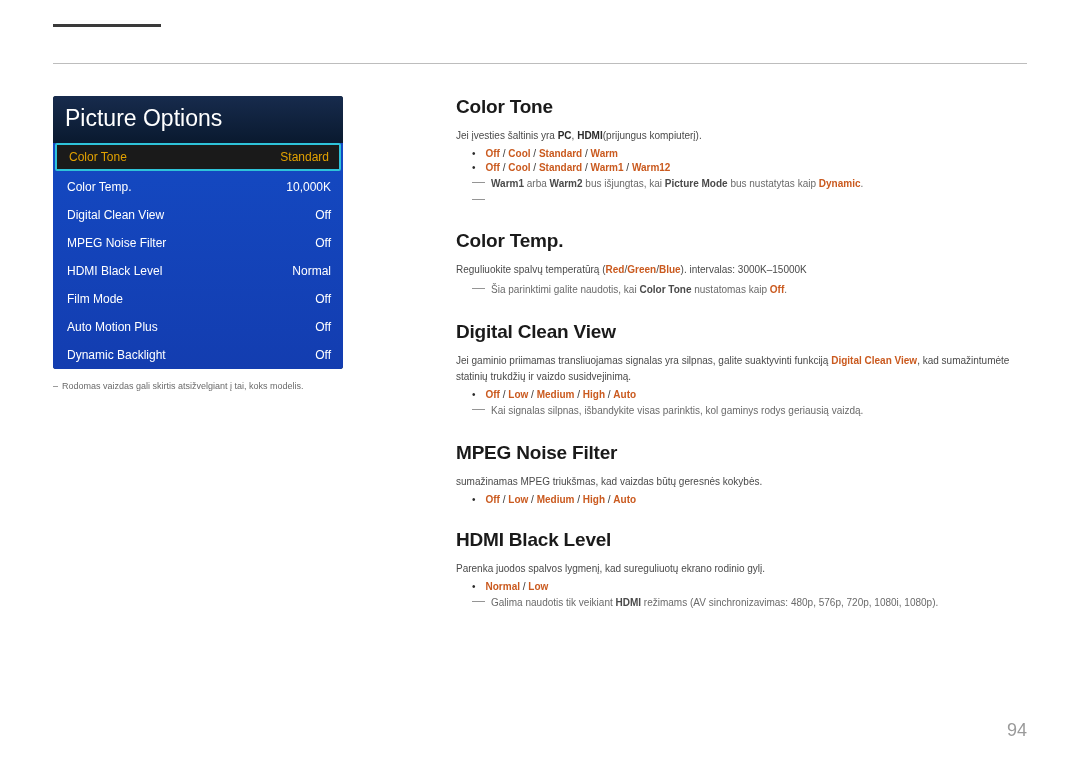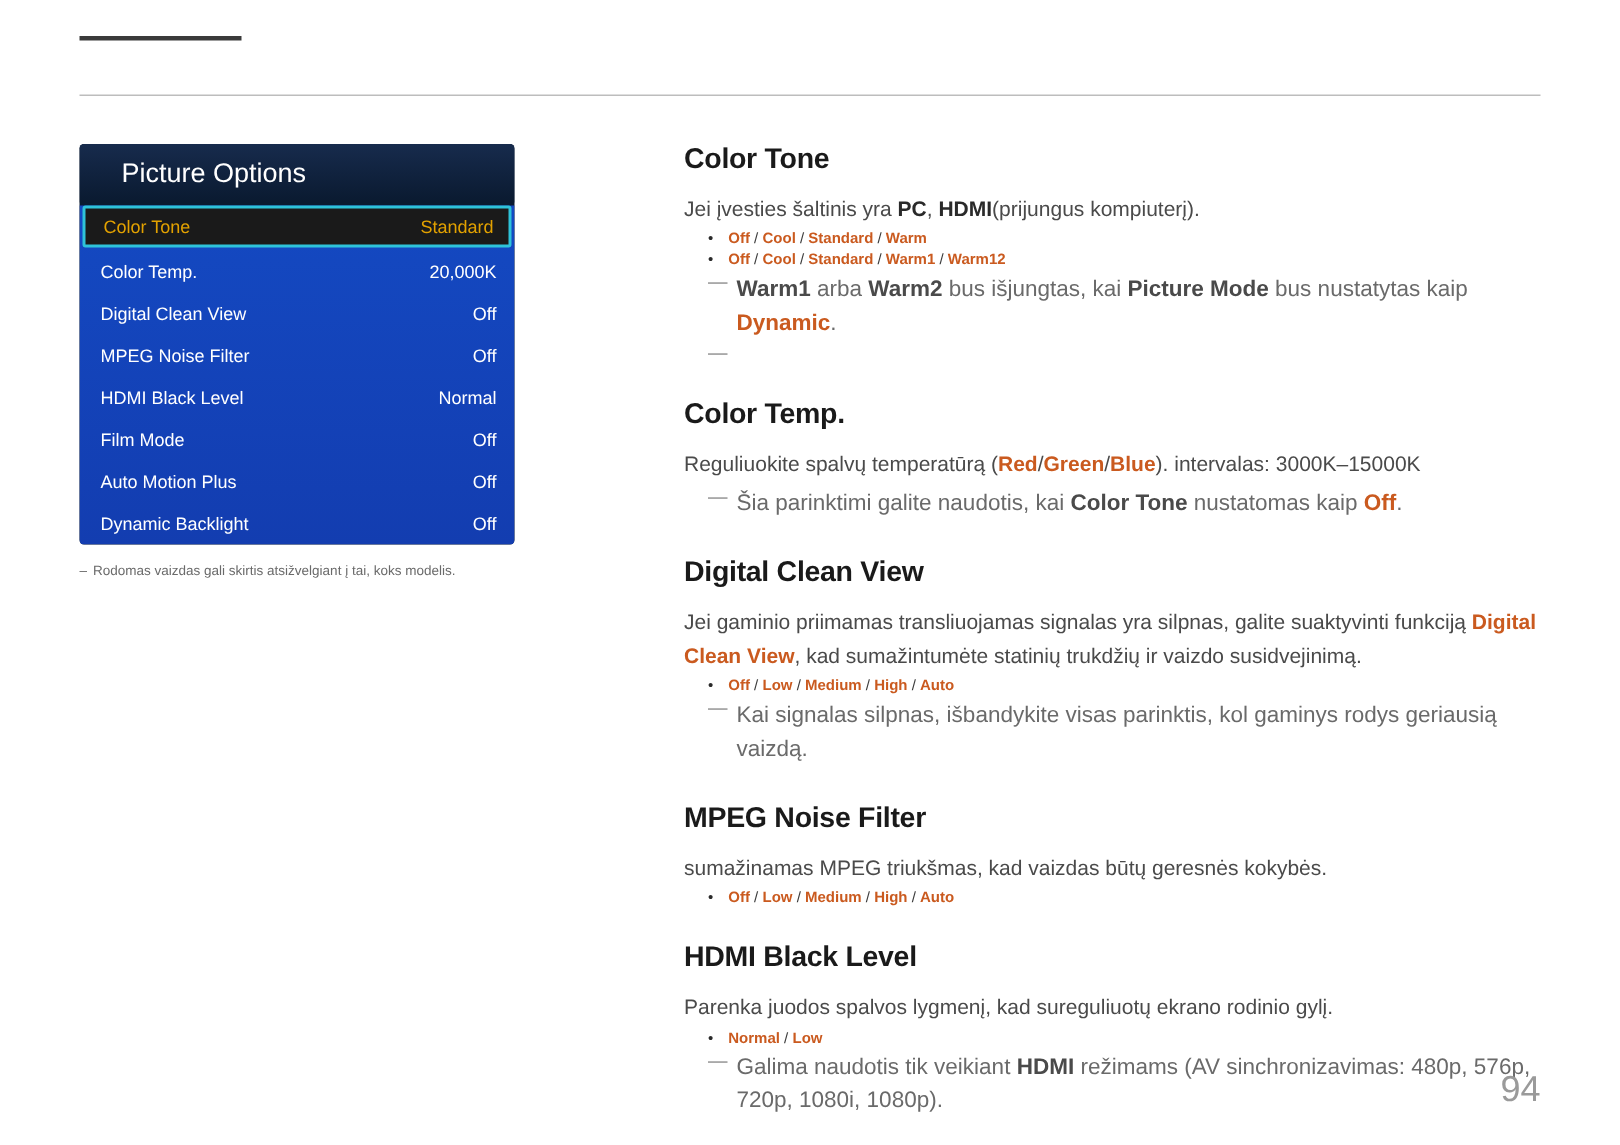--- a/index.html
+++ b/index.html
@@ -3,66 +3,66 @@
 <meta charset="utf-8">
 <style>
   * { margin:0; padding:0; box-sizing:border-box; }
   body { width:1080px; height:763px; background:#fff; font-family:"Segoe UI",Arial,sans-serif; color:#1a1a1a; position:relative; }
   .topbar { position:absolute; top:24px; left:53px; width:108px; height:3px; background:#3a3a3a; }
   .thinrule { position:absolute; top:63px; left:53px; right:53px; height:1px; background:#bdbdbd; }
   .page { display:flex; padding:96px 53px 0 53px; }
   
   .left { width:290px; flex-shrink:0; }
   .panel { border-radius:3px; overflow:hidden; background:#0a1a30; }
-  .panel-title { background:linear-gradient(180deg,#172b4d 0%,#0a1a30 100%); color:#fff; font-size:18px; padding:9px 28px; font-weight:400; }
+  .panel-title { background:linear-gradient(180deg,#172b4d 0%,#0a1a30 100%); color:#fff; font-size:23px; padding:9px 12px; font-weight:400; }
   .row { display:flex; justify-content:space-between; align-items:center; padding:7px 12px 7px 14px; color:#fff; font-size:12px; font-weight:300; }
   .row.selected { background:#1a1a1a; border:2px solid #2ec3d9; border-radius:2px; margin:2px; padding:5px 10px 5px 12px; }
   .row.selected .lbl { color:#e2a100; font-weight:400; }
   .row.selected .val { color:#e2a100; font-weight:400; }
   .bluearea { background:linear-gradient(180deg,#1449c2 0%,#133db0 100%); }
   .footnote-box { margin-top:12px; display:flex; gap:4px; }
   .footnote-box .dash { font-size:9px; color:#666; }
   .footnote-box .txt { font-size:9px; color:#6a6a6a; line-height:1.3; }
   
   .right { flex:1; padding-left:113px; }
   .section { margin-bottom:24px; }
   .h { font-size:19px; font-weight:600; color:#1a1a1a; margin-bottom:10px; letter-spacing:-0.2px; }
-  .p { font-size:14px; color:#4a4a4a; line-height:1.6; margin-bottom:4px; }
+  .p { font-size:10px; color:#4a4a4a; line-height:1.6; margin-bottom:4px; }
   .p .b { font-weight:600; color:#2a2a2a; }
   .bullet { display:flex; gap:10px; padding-left:16px; margin:3px 0; }
   .bullet .dot { font-size:10px; color:#2a2a2a; }
   .bullet .opts { font-size:10px; font-weight:600; }
   .opts .o { color:#ca5a1f; }
   .opts .sep { color:#3a3a3a; font-weight:400; }
   .note { display:flex; gap:6px; padding-left:16px; margin:2px 0; }
   .note .nd { font-size:13px; color:#888; line-height:1; position:relative; top:-1px; }
-  .note .nt { font-size:15px; color:#6a6a6a; line-height:1.5; }
+  .note .nt { font-size:10px; color:#6a6a6a; line-height:1.5; }
   .note .nt .b { font-weight:600; color:#4a4a4a; }
   .note .nt .ob { font-weight:600; color:#ca5a1f; }
-  .pagenum { position:absolute; bottom:22px; right:53px; font-size:24px; color:#9a9a9a; font-weight:300; }
+  .pagenum { position:absolute; bottom:22px; right:53px; font-size:18px; color:#9a9a9a; font-weight:300; }
 </style>
 </head>
 <body>
 
 <div class="topbar"></div>
 <div class="thinrule"></div>
 
 <div class="page">
 
   <div class="left">
     <div class="panel">
       <div class="panel-title">Picture Options</div>
       <div class="bluearea">
         <div class="row selected">
           <span class="lbl">Color Tone</span>
           <span class="val">Standard</span>
         </div>
         <div class="row">
           <span class="lbl">Color Temp.</span>
-          <span class="val">20,000K</span>
+          <span class="val">10,000K</span>
         </div>
         <div class="row">
           <span class="lbl">Digital Clean View</span>
           <span class="val">Off</span>
         </div>
         <div class="row">
           <span class="lbl">MPEG Noise Filter</span>
           <span class="val">Off</span>
         </div>
         <div class="row">

